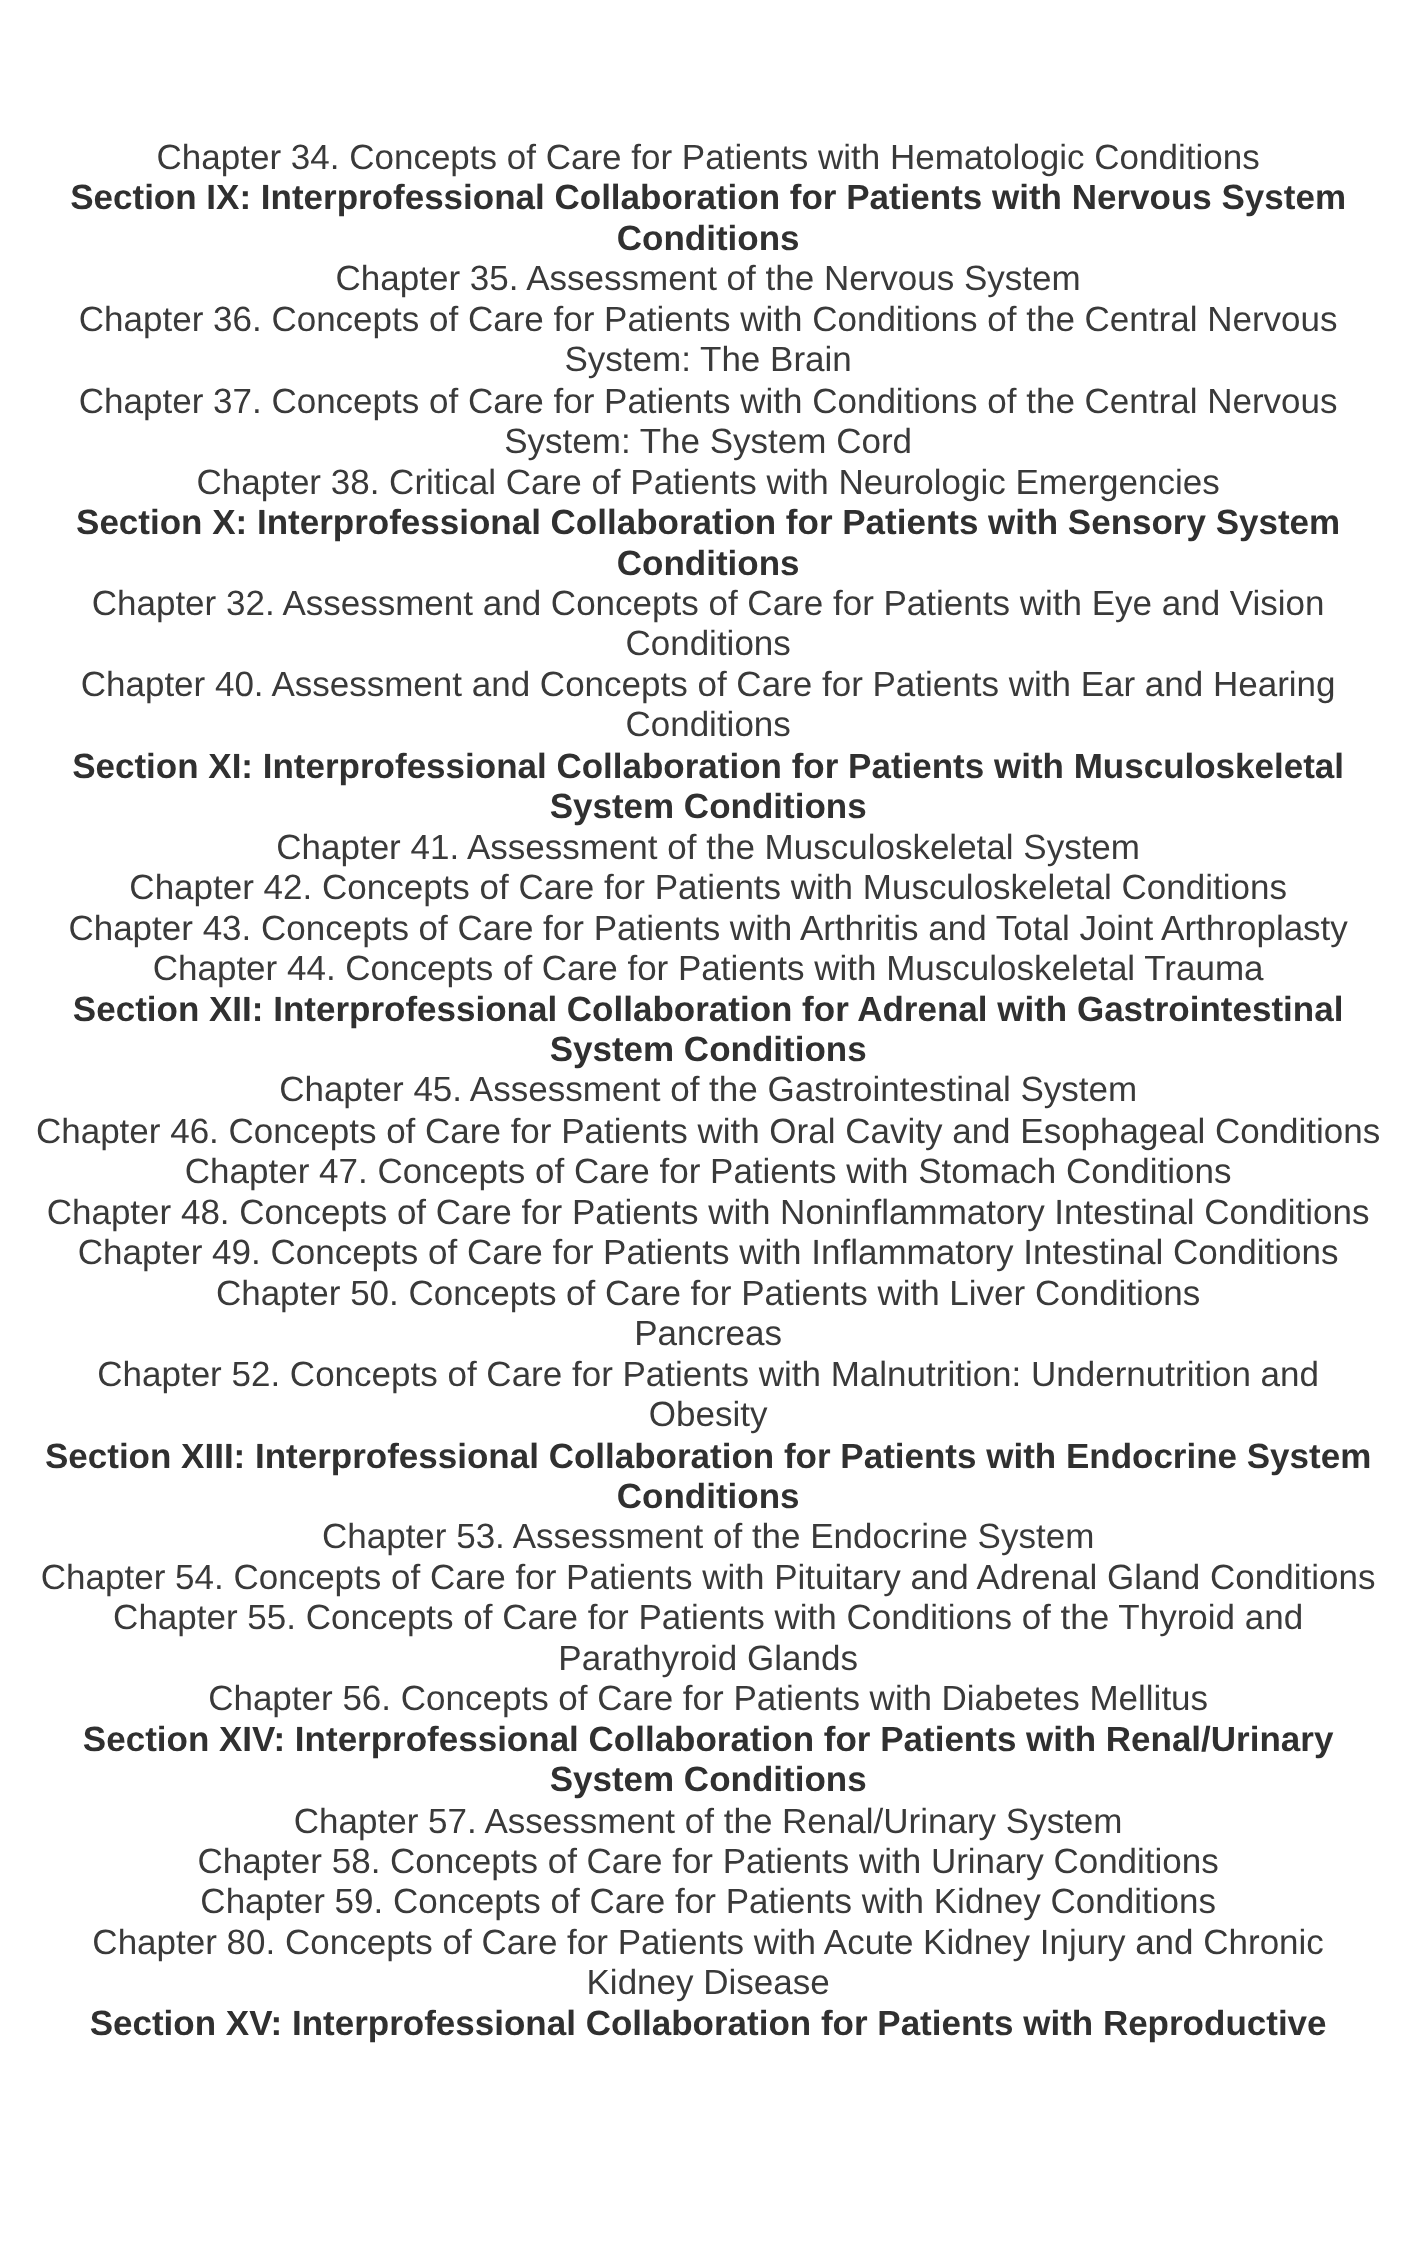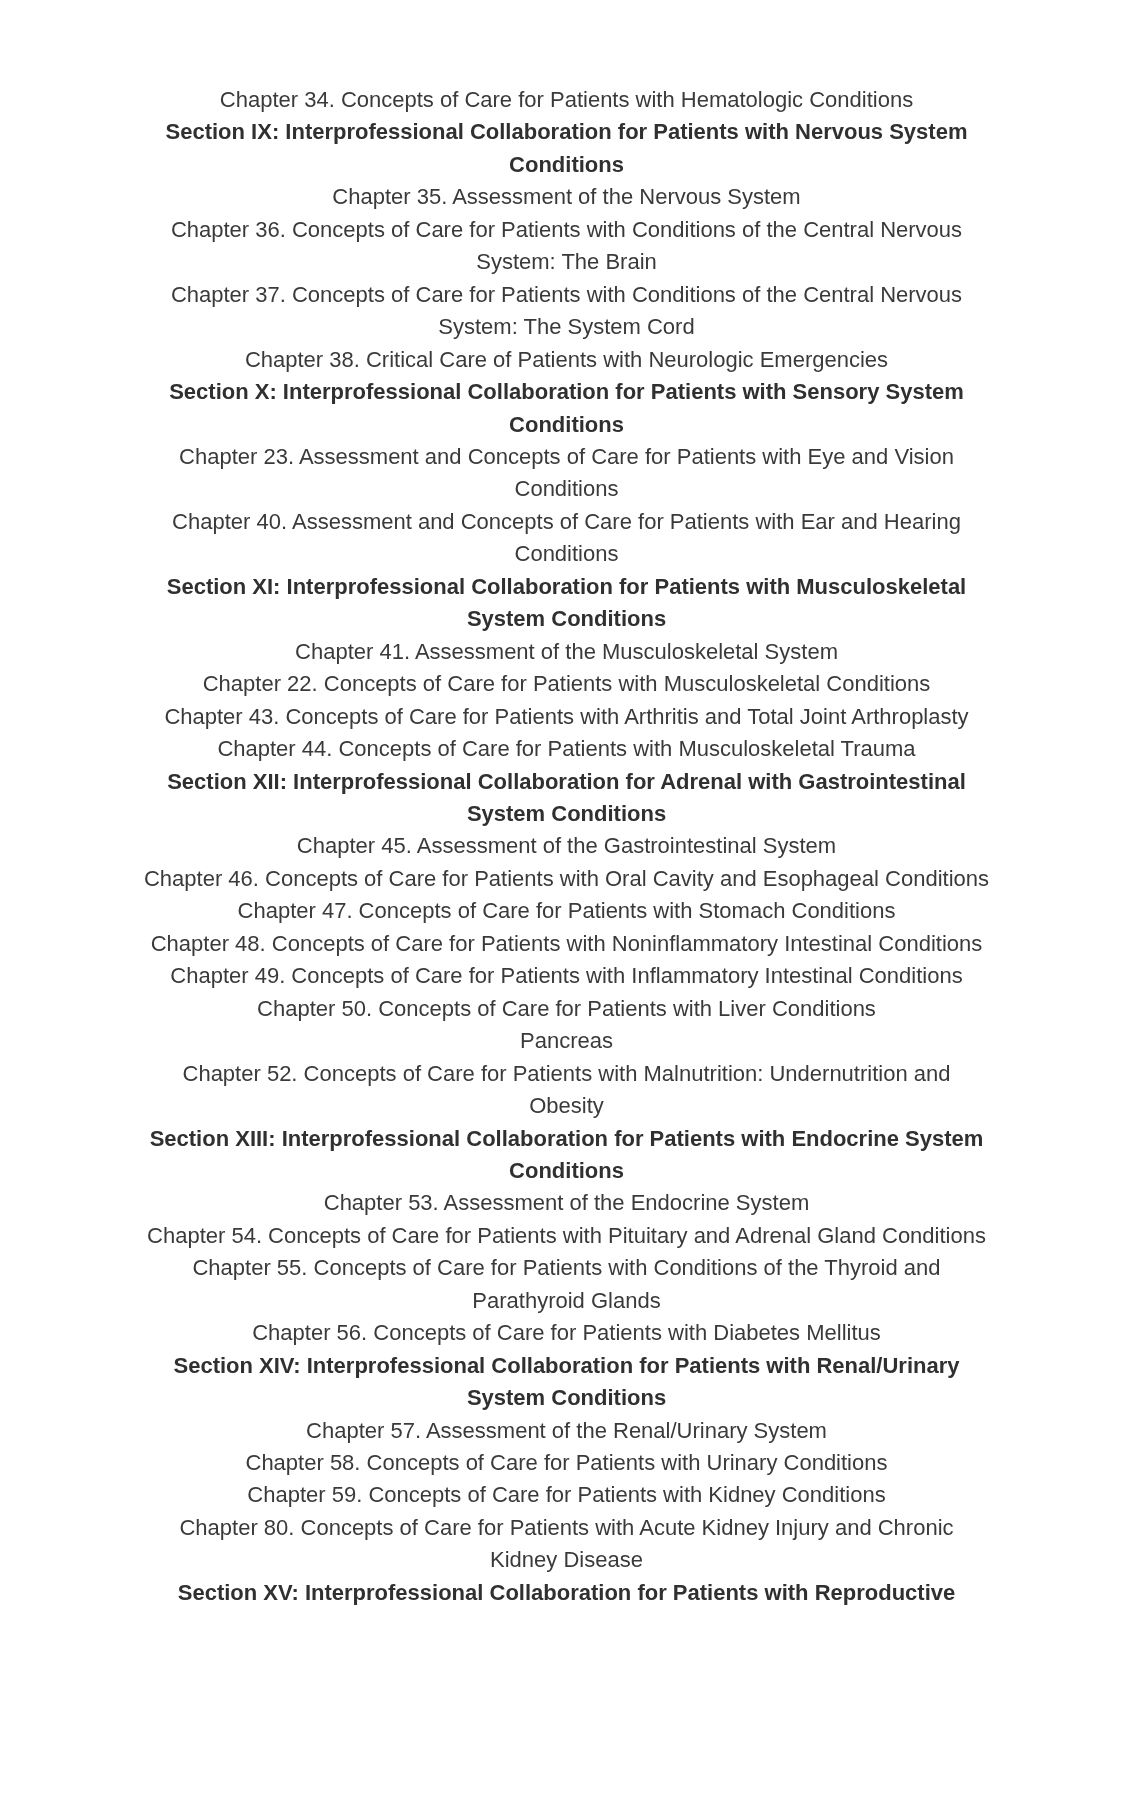--- a/index.html
+++ b/index.html
@@ -11,25 +11,25 @@
     height: 1800px;
     background: var(--bg, #ffffff);
     overflow: hidden;
   }
   .page {
     width: 1133px;
     height: 1800px;
   }
   .toc {
     box-sizing: border-box;
-    padding-top: 84px;
+    padding-top: 110px;
     width: 100%;
     text-align: center;
     font-family: "Liberation Sans", "DejaVu Sans", sans-serif;
-    font-size: 22px;
+    font-size: 28px;
     line-height: 32.45px;
     font-stretch: condensed;
     color: var(--text-color, #3a3a3a);
   }
   .entry {
     margin: 0;
     padding: 0;
   }
   .line {
     white-space: nowrap;
@@ -63,36 +63,36 @@
         <div class="line">System: The System Cord</div>
       </div>
       <div class="entry chapter">
         <div class="line">Chapter 38. Critical Care of Patients with Neurologic Emergencies</div>
       </div>
       <div class="entry section">
         <div class="line">Section X: Interprofessional Collaboration for Patients with Sensory System</div>
         <div class="line">Conditions</div>
       </div>
       <div class="entry chapter">
-        <div class="line">Chapter 23. Assessment and Concepts of Care for Patients with Eye and Vision</div>
+        <div class="line">Chapter 32. Assessment and Concepts of Care for Patients with Eye and Vision</div>
         <div class="line">Conditions</div>
       </div>
       <div class="entry chapter">
         <div class="line">Chapter 40. Assessment and Concepts of Care for Patients with Ear and Hearing</div>
         <div class="line">Conditions</div>
       </div>
       <div class="entry section">
         <div class="line">Section XI: Interprofessional Collaboration for Patients with Musculoskeletal</div>
         <div class="line">System Conditions</div>
       </div>
       <div class="entry chapter">
         <div class="line">Chapter 41. Assessment of the Musculoskeletal System</div>
       </div>
       <div class="entry chapter">
-        <div class="line">Chapter 22. Concepts of Care for Patients with Musculoskeletal Conditions</div>
+        <div class="line">Chapter 42. Concepts of Care for Patients with Musculoskeletal Conditions</div>
       </div>
       <div class="entry chapter">
         <div class="line">Chapter 43. Concepts of Care for Patients with Arthritis and Total Joint Arthroplasty</div>
       </div>
       <div class="entry chapter">
         <div class="line">Chapter 44. Concepts of Care for Patients with Musculoskeletal Trauma</div>
       </div>
       <div class="entry section">
         <div class="line">Section XII: Interprofessional Collaboration for Adrenal with Gastrointestinal</div>
         <div class="line">System Conditions</div>

